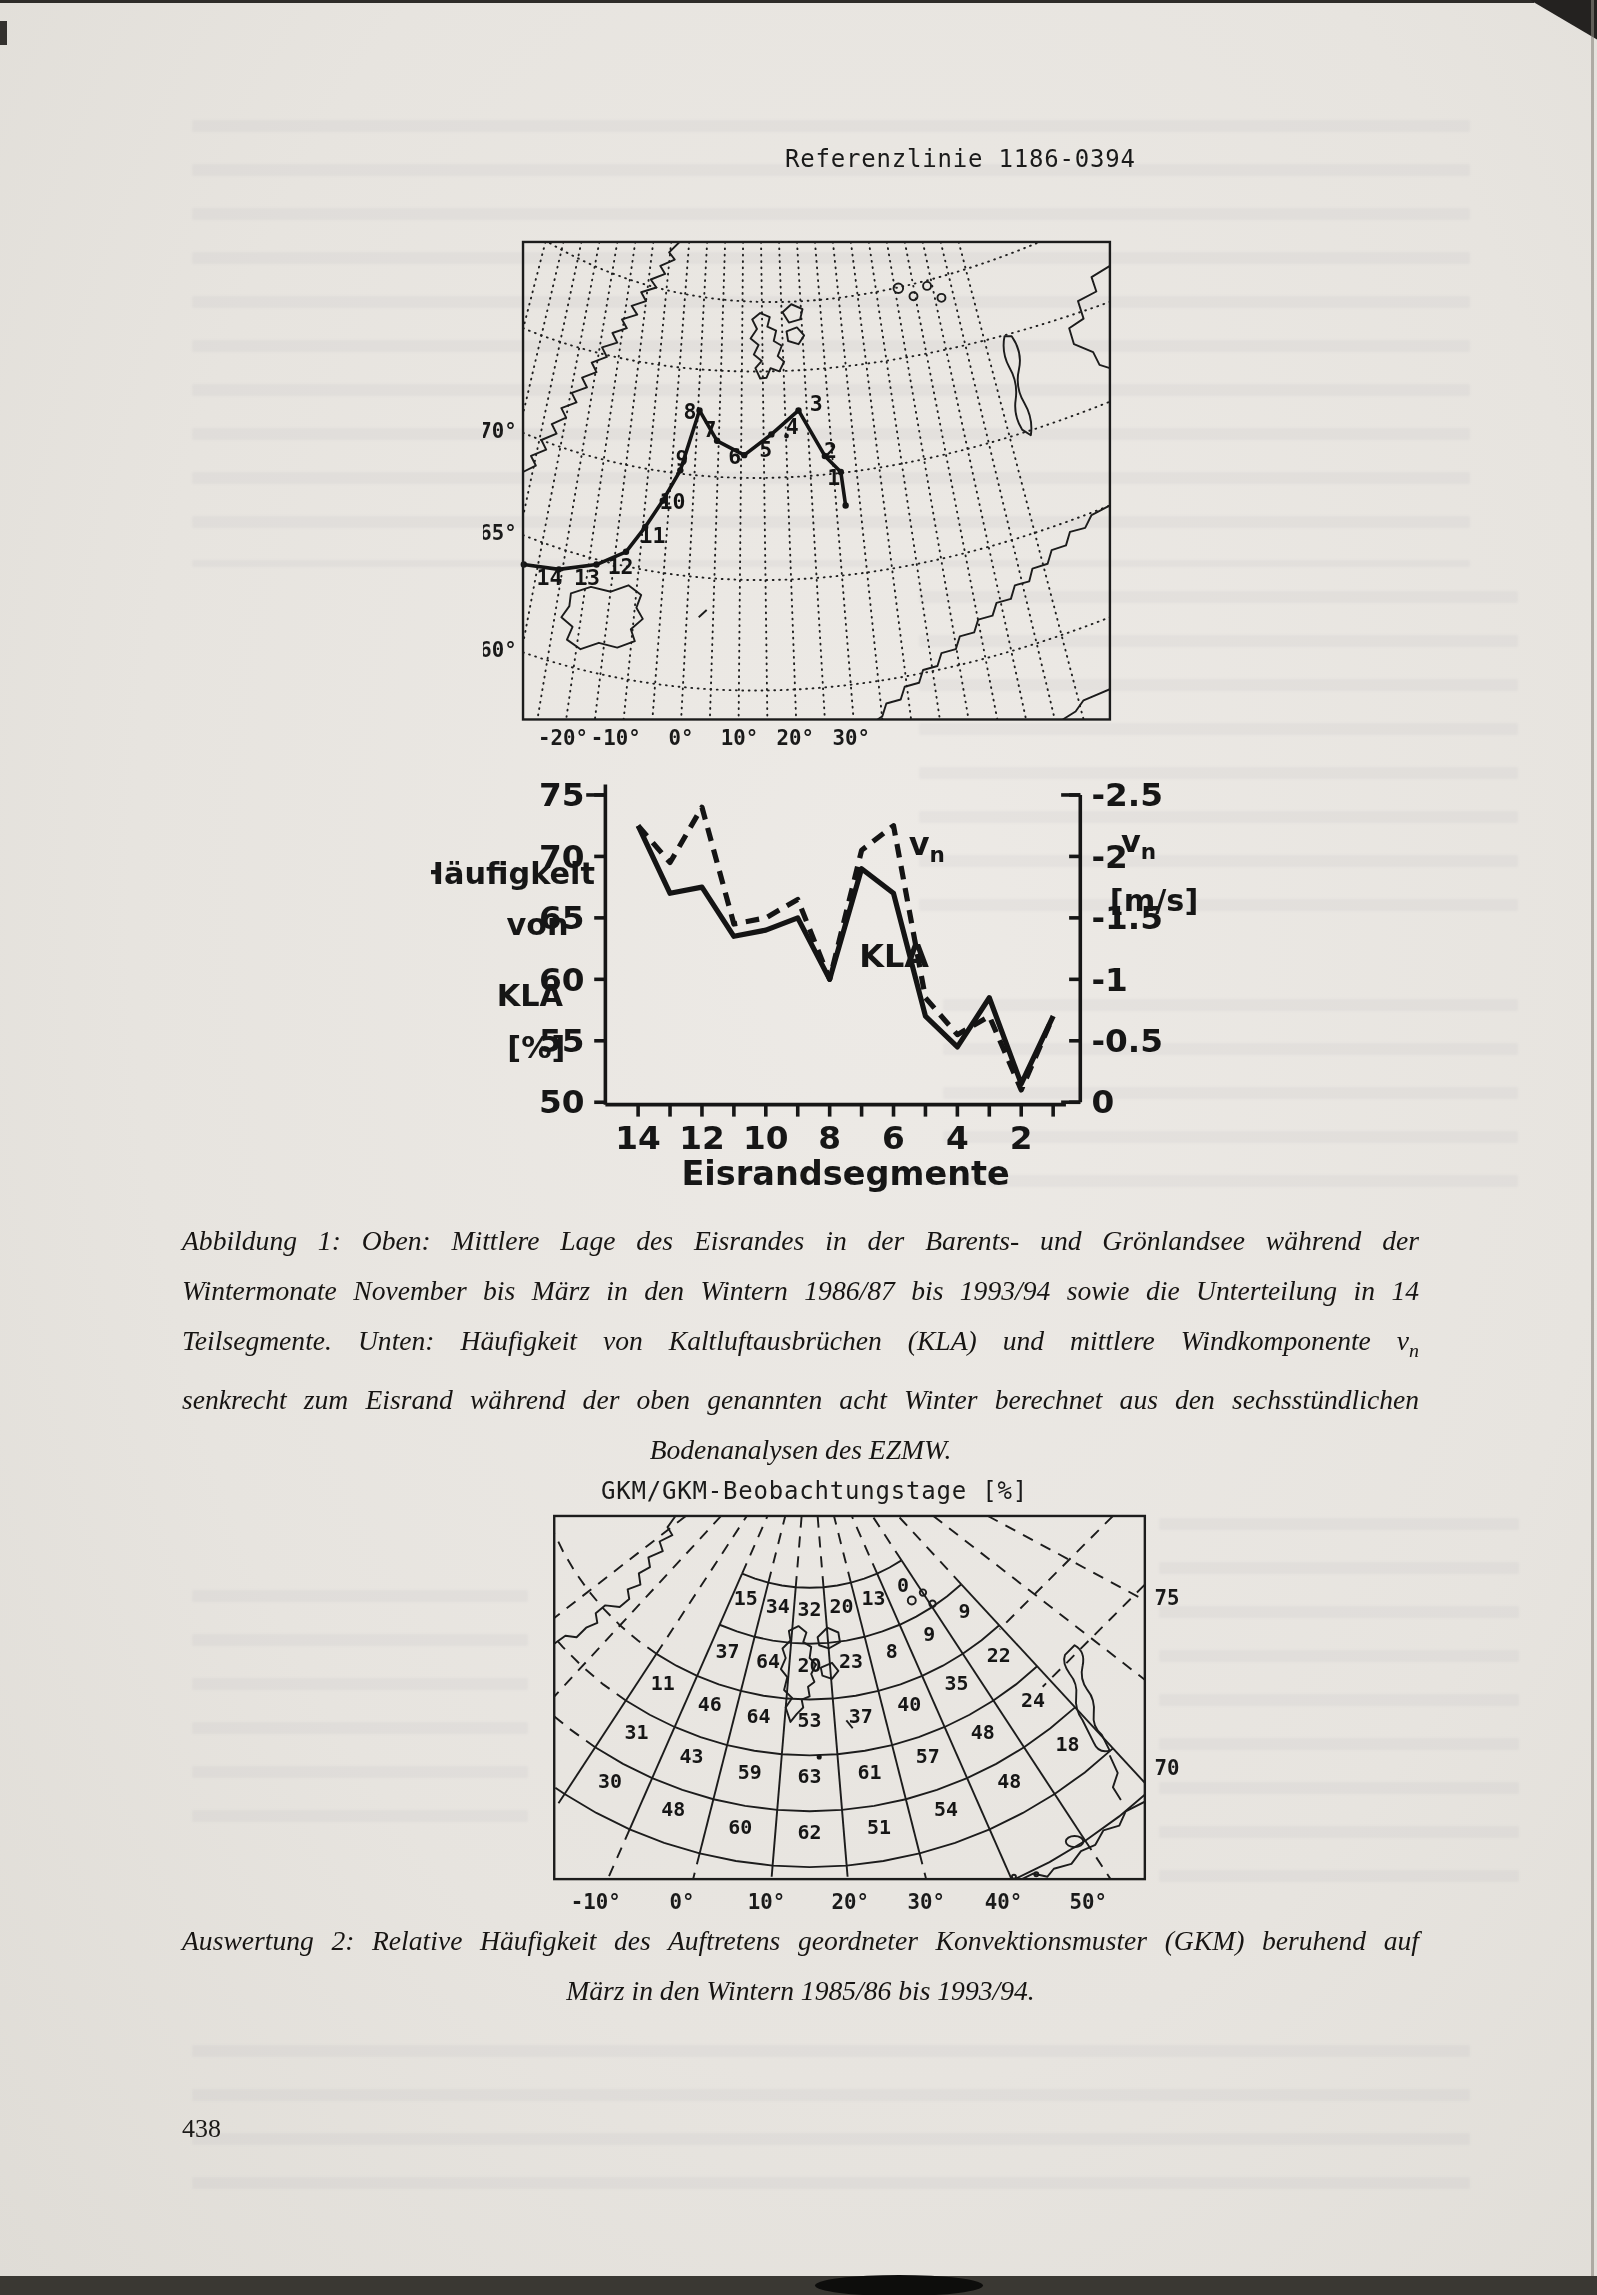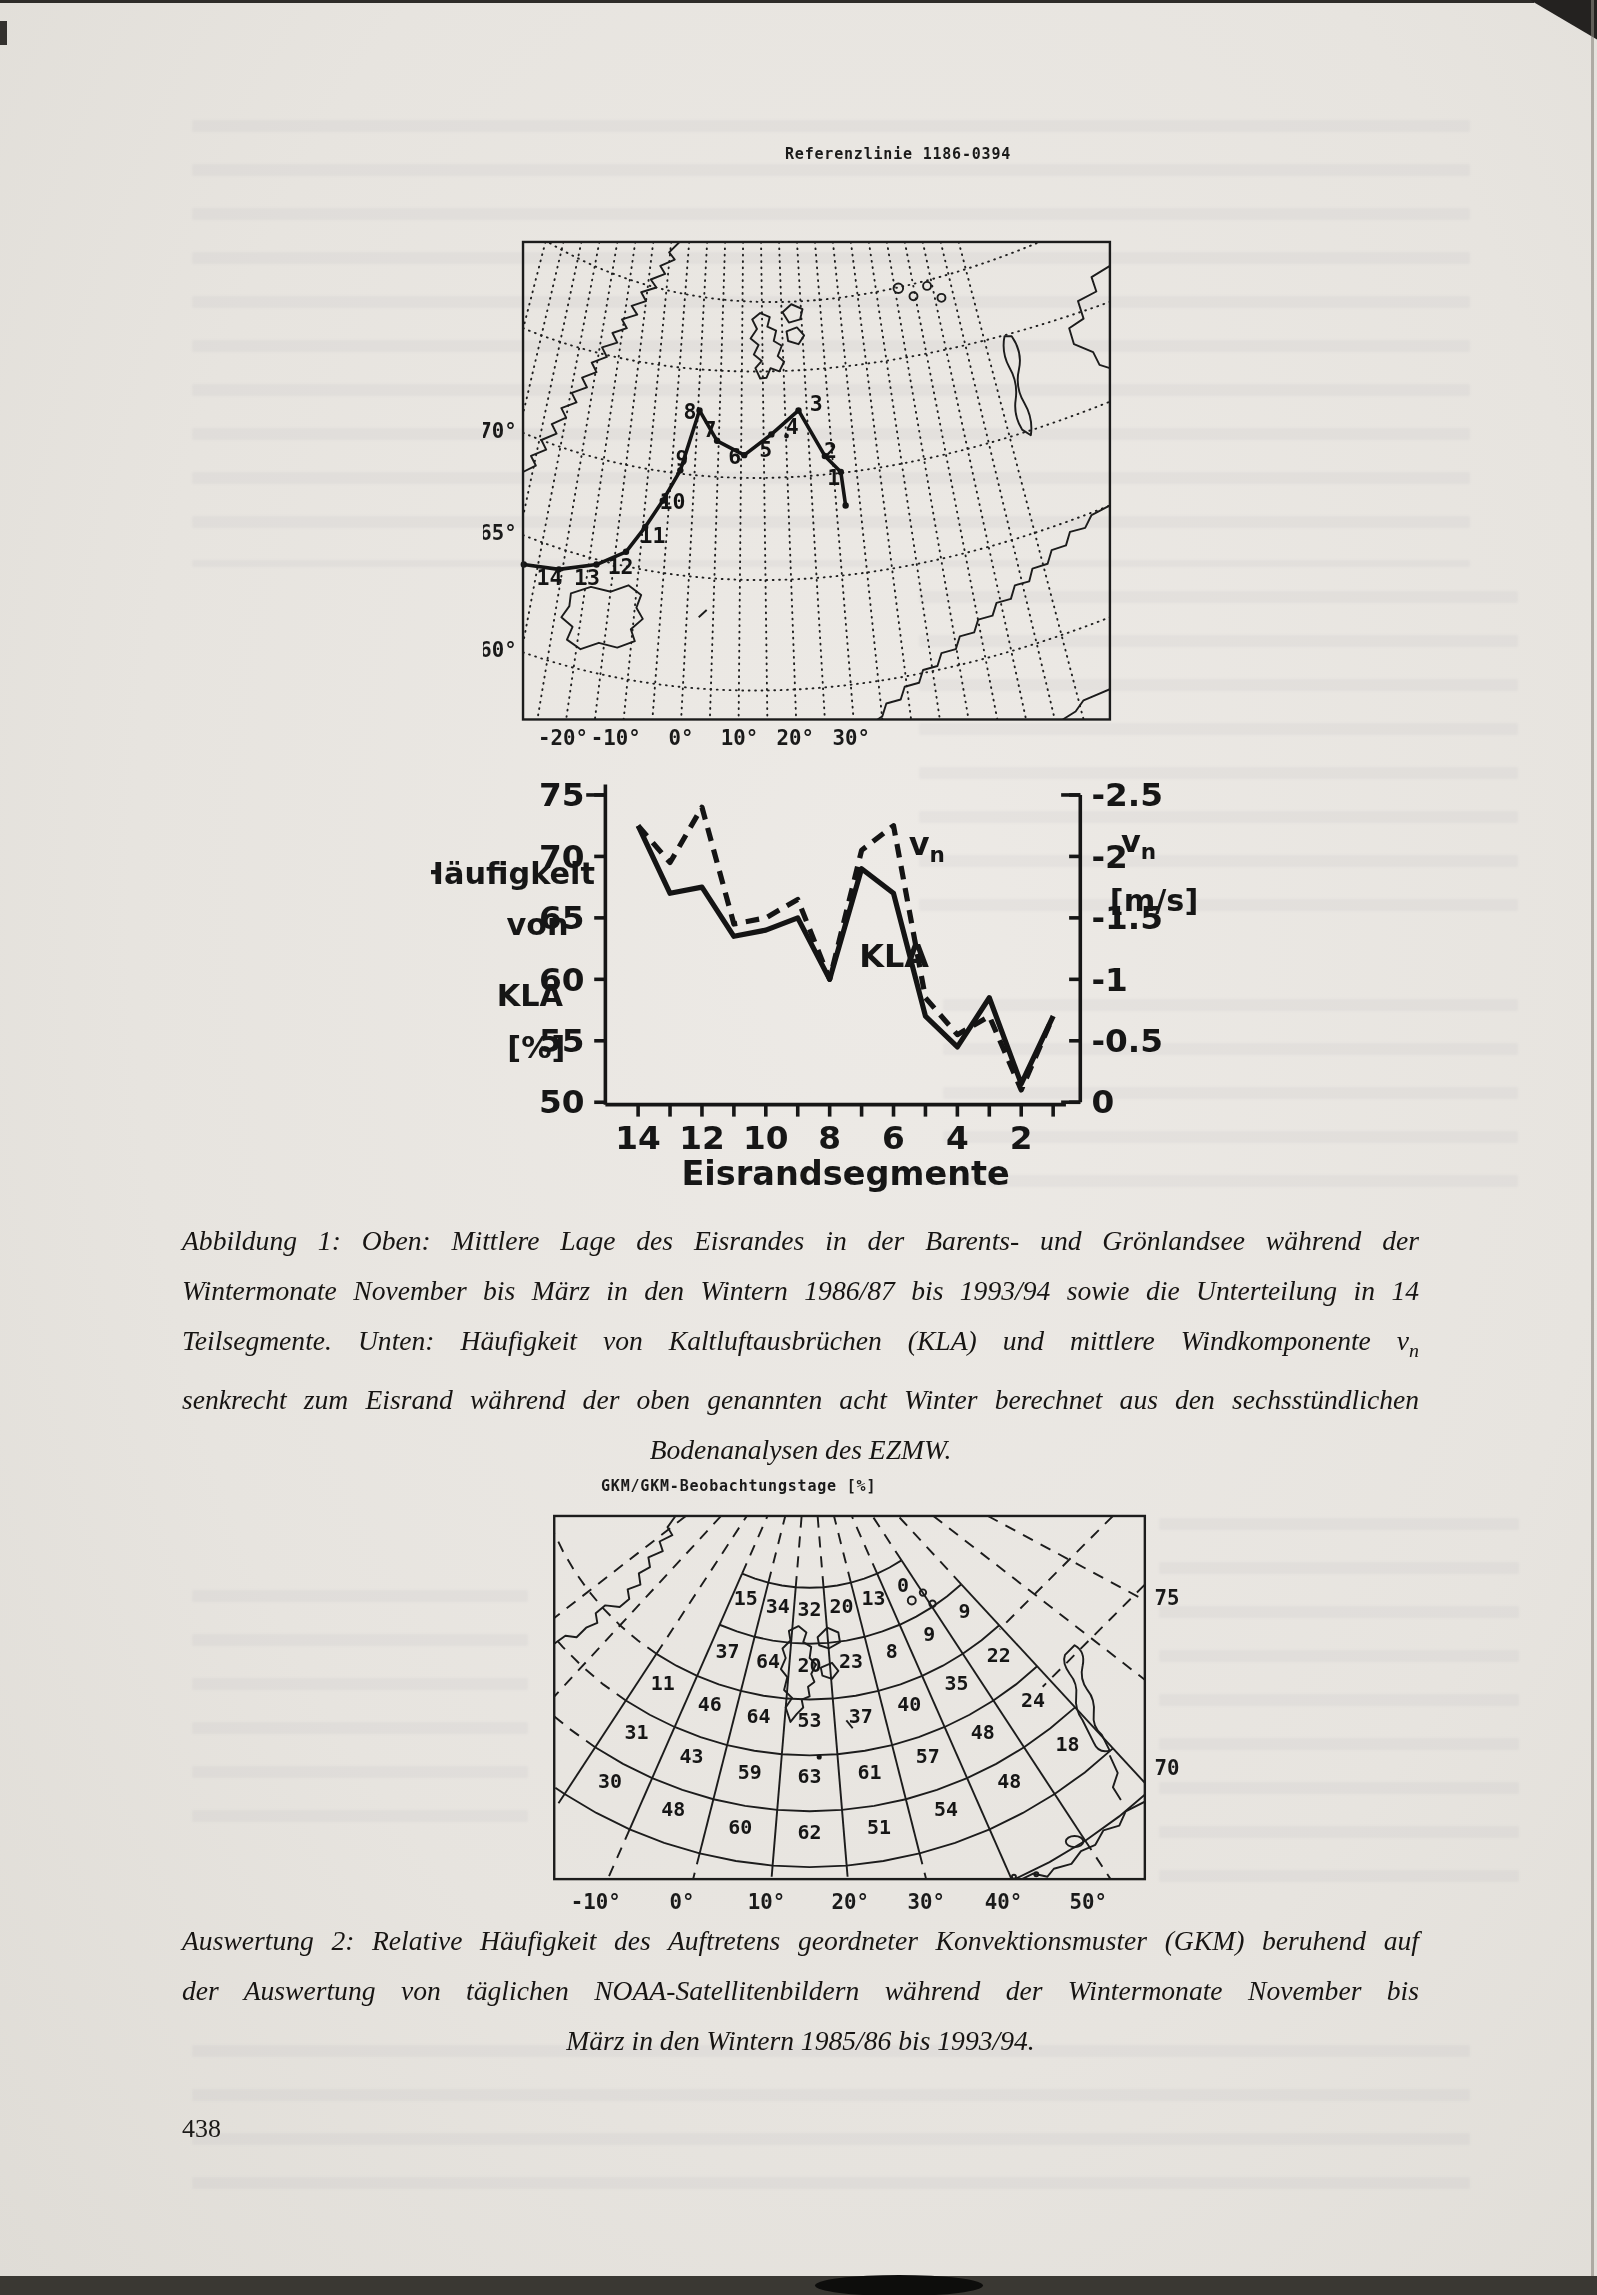--- a/index.html
+++ b/index.html
@@ -12,21 +12,21 @@
   .scan-top{left:0;top:0;width:1534px;height:3.2px;background:#2e2c29;}
   .scan-corner-tr{right:0;top:0;width:0;height:0;border-left:68px solid transparent;border-top:40px solid #242220;}
   .scan-left-nick{left:0;top:21px;width:7.2px;height:24px;background:#33312e;}
   .scan-right-line{left:1591px;top:0;width:3.2px;height:2295px;background:#8a877f;opacity:.6;}
   .scan-bottom{left:0;top:2276px;width:1598px;height:19px;background:#3a3833;}
   .scan-blob{left:815px;top:2275px;width:168px;height:21px;background:#0d0d0c;border-radius:50%;}
   
   .ghost{opacity:.55;filter:blur(1.3px);
          background:repeating-linear-gradient(180deg, rgba(96,96,118,.085) 0 12px, rgba(0,0,0,0) 12px 44px);}
   
-  .ptitle{font-family:"DejaVu Sans Mono",monospace;font-weight:bold;font-size:15px;letter-spacing:0.8px;color:#1a1a1a;}
+  .ptitle{font-family:"DejaVu Sans Mono",monospace;font-weight:normal;font-size:24px;letter-spacing:0.8px;color:#1a1a1a;}
   
   .cap{left:182px;width:1237px;font-family:"Liberation Serif","DejaVu Serif",serif;
        font-style:italic;font-size:27.6px;line-height:50px;color:#171513;}
   .cap .jl{text-align:justify;text-align-last:justify;}
   .cap .ll{text-align:center;}
   .capsub{vertical-align:sub;font-size:0.72em;}
   .pagenum{font-family:"Liberation Serif","DejaVu Serif",serif;font-size:26px;color:#1c1a18;margin-top:6px;}
   
   svg{position:absolute;overflow:hidden;}
   .bdr{fill:none;stroke:#1c1c1c;stroke-width:3;}
@@ -363,19 +363,18 @@
         <text x="266" y="492" class="deg" text-anchor="middle">10°</text>
         <text x="371" y="492" class="deg" text-anchor="middle">20°</text>
         <text x="466" y="492" class="deg" text-anchor="middle">30°</text>
         <text x="563" y="492" class="deg" text-anchor="middle">40°</text>
         <text x="669" y="492" class="deg" text-anchor="middle">50°</text>
       </g>
   </svg>
 
   <div class="abs cap" style="top:1916px;">
     <div class="jl">Auswertung 2: Relative Häufigkeit des Auftretens geordneter Konvektionsmuster (GKM) beruhend auf</div>
-    <div class="jl">der Auswertung von täglichen NOAA-Satellitenbildern während der Wintermonate November bis</div>
     <div class="ll">März in den Wintern 1985/86 bis 1993/94.</div>
   </div>
 
   <div class="abs pagenum" style="left:182px;top:2108px;">438</div>
 </div>
 
 
 </body></html>

